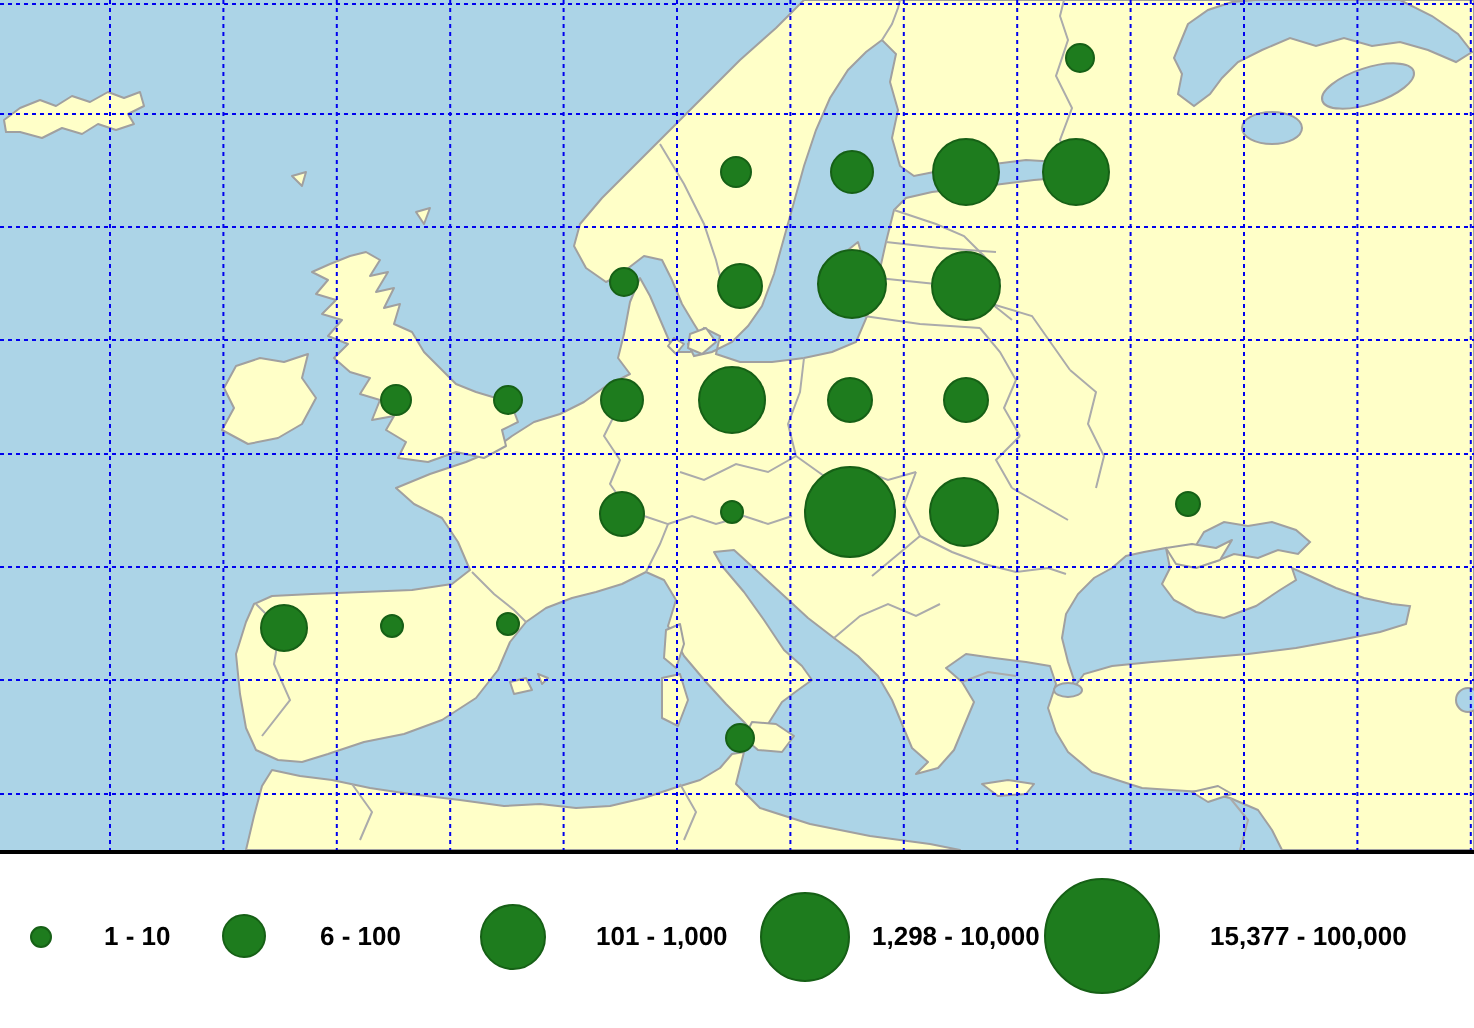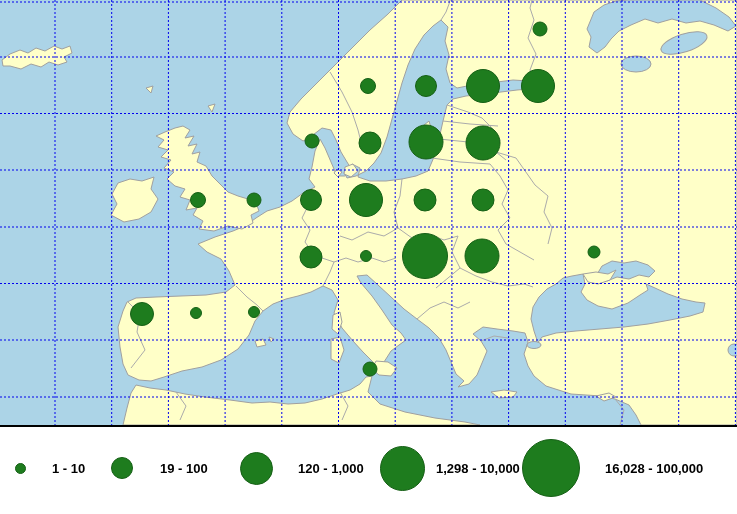--- a/index.html
+++ b/index.html
@@ -197,21 +197,21 @@
           <circle cx="254" cy="312" r="5.5" fill="#1E7C1E" stroke="#166016" stroke-width="1"></circle>
           <circle cx="370" cy="369" r="7" fill="#1E7C1E" stroke="#166016" stroke-width="1"></circle>
         </g>
     </svg>
   </div>
 
   <div id="legend">
       <div class="legend-circle" style="width: 11px; height: 11px; left: 14.5px; top: 35.5px;"></div>
       <span class="legend-label" style="left: 52px; top: 41px;">1 - 10</span>
       <div class="legend-circle" style="width: 22px; height: 22px; left: 111px; top: 30px;"></div>
-      <span class="legend-label" style="left: 160px; top: 41px;">19 - 100</span>
+      <span class="legend-label" style="left: 160px; top: 41px;">6 - 100</span>
       <div class="legend-circle" style="width: 33px; height: 33px; left: 239.5px; top: 24.5px;"></div>
-      <span class="legend-label" style="left: 298px; top: 41px;">120 - 1,000</span>
+      <span class="legend-label" style="left: 298px; top: 41px;">101 - 1,000</span>
       <div class="legend-circle" style="width: 45px; height: 45px; left: 379.5px; top: 18.5px;"></div>
       <span class="legend-label" style="left: 436px; top: 41px;">1,298 - 10,000</span>
       <div class="legend-circle" style="width: 58px; height: 58px; left: 522px; top: 12px;"></div>
-      <span class="legend-label" style="left: 605px; top: 41px;">16,028 - 100,000</span>
+      <span class="legend-label" style="left: 605px; top: 41px;">15,377 - 100,000</span>
     </div>
 </div>
 
 </body></html>

